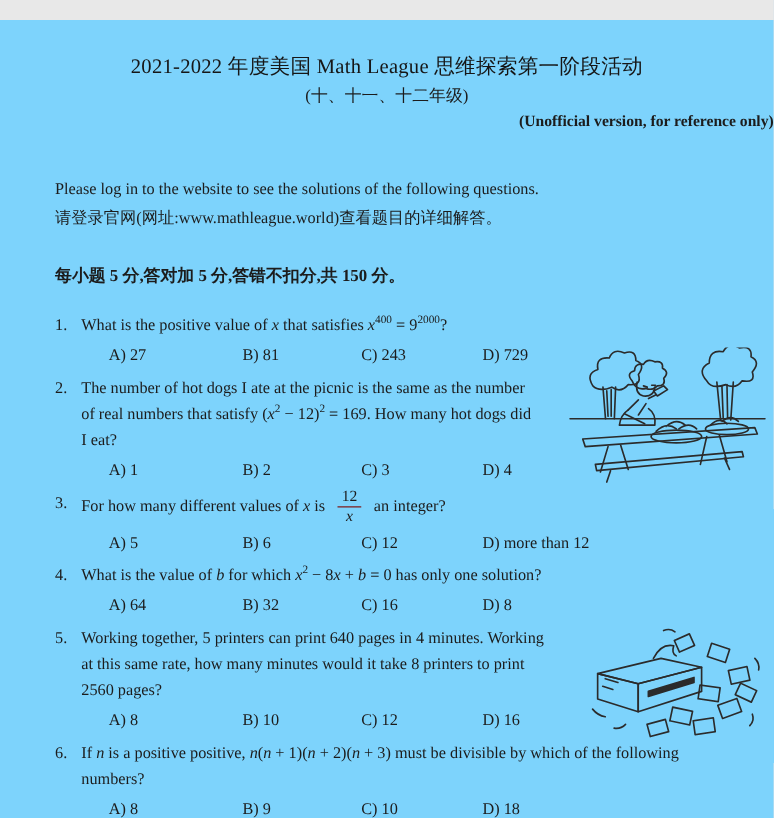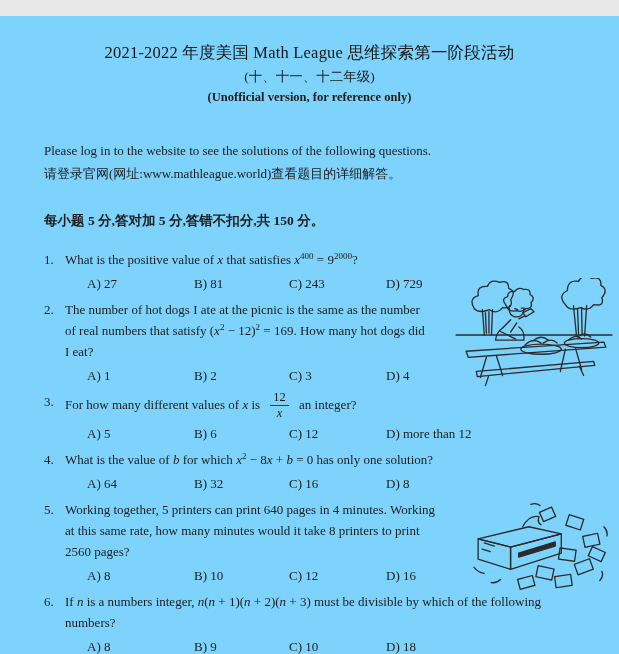--- a/index.html
+++ b/index.html
@@ -5,21 +5,21 @@
   * { margin:0; padding:0; box-sizing:border-box; }
   html,body { background:#e8e8e8; }
   .page {
     width:619px; height:654px; background:#7dd3fc; position:relative; overflow:hidden;
     font-family:"Liberation Serif","DejaVu Serif",serif; color:#1c1c1c;
     margin:16px auto;
   }
   .header { text-align:center; padding-top:26px; }
   .title    { font-size:16.5px; line-height:21px; letter-spacing:.2px; color:#161616; }
   .subtitle { font-size:13.5px; line-height:18px; margin-top:5px; }
-  .version  { font-size:12.5px; line-height:17px; margin-top:3px; font-weight:700; }
+  .version  { font-size:12.5px; line-height:17px; margin-top:3px; font-weight:700;text-align:right; }
 
   .intro   { margin:33px 0 0 44px; font-size:13px; line-height:23px; }
   .scoring { margin:26px 0 0 44px; font-size:13.5px; line-height:19px; font-weight:700; }
 
   .questions { margin:19px 0 0 44px; font-size:13px; }
   .question  { display:flex; margin-bottom:5px; }
   .q-num     { width:21px; flex:none; line-height:21px; }
   .q-body    { flex:1; }
   .q-line    { line-height:21px; }
   .q-line sup { font-size:9px; line-height:0; }
@@ -120,21 +120,21 @@
             <span class="opt">A) 8</span>
             <span class="opt">B) 10</span>
             <span class="opt">C) 12</span>
             <span class="opt">D) 16</span>
           </div>
         </div>
       </div>
       <div class="question">
         <span class="q-num">6.</span>
         <div class="q-body">
-          <div class="q-line"><span>If </span><span class="it">n</span><span> is a numbers integer, </span><span class="it">n</span><span>(</span><span class="it">n</span><span> + 1)(</span><span class="it">n</span><span> + 2)(</span><span class="it">n</span><span> + 3) must be divisible by which of the following</span></div>
+          <div class="q-line"><span>If </span><span class="it">n</span><span> is a positive positive, </span><span class="it">n</span><span>(</span><span class="it">n</span><span> + 1)(</span><span class="it">n</span><span> + 2)(</span><span class="it">n</span><span> + 3) must be divisible by which of the following</span></div>
           <div class="q-line"><span>numbers?</span></div>
           <div class="options">
             <span class="opt">A) 8</span>
             <span class="opt">B) 9</span>
             <span class="opt">C) 10</span>
             <span class="opt">D) 18</span>
           </div>
         </div>
       </div>
     </main>

